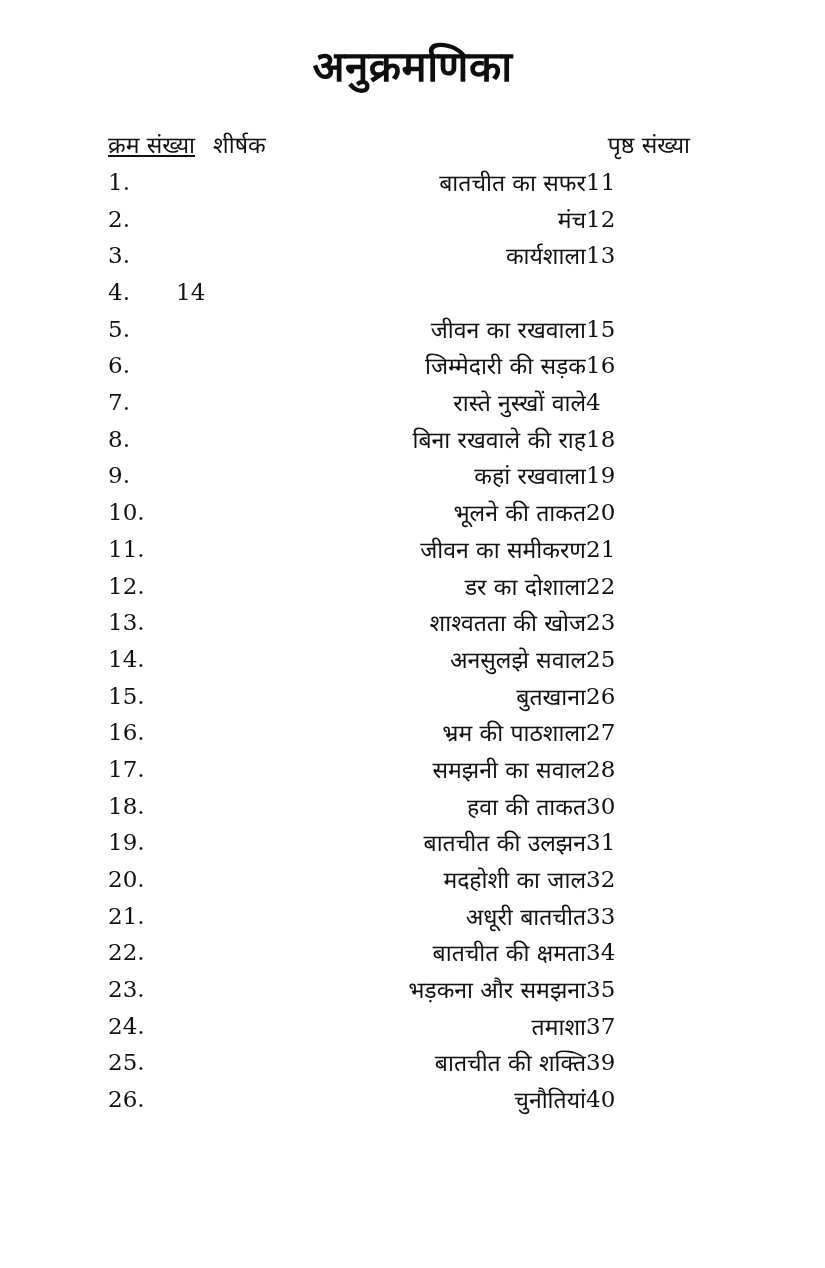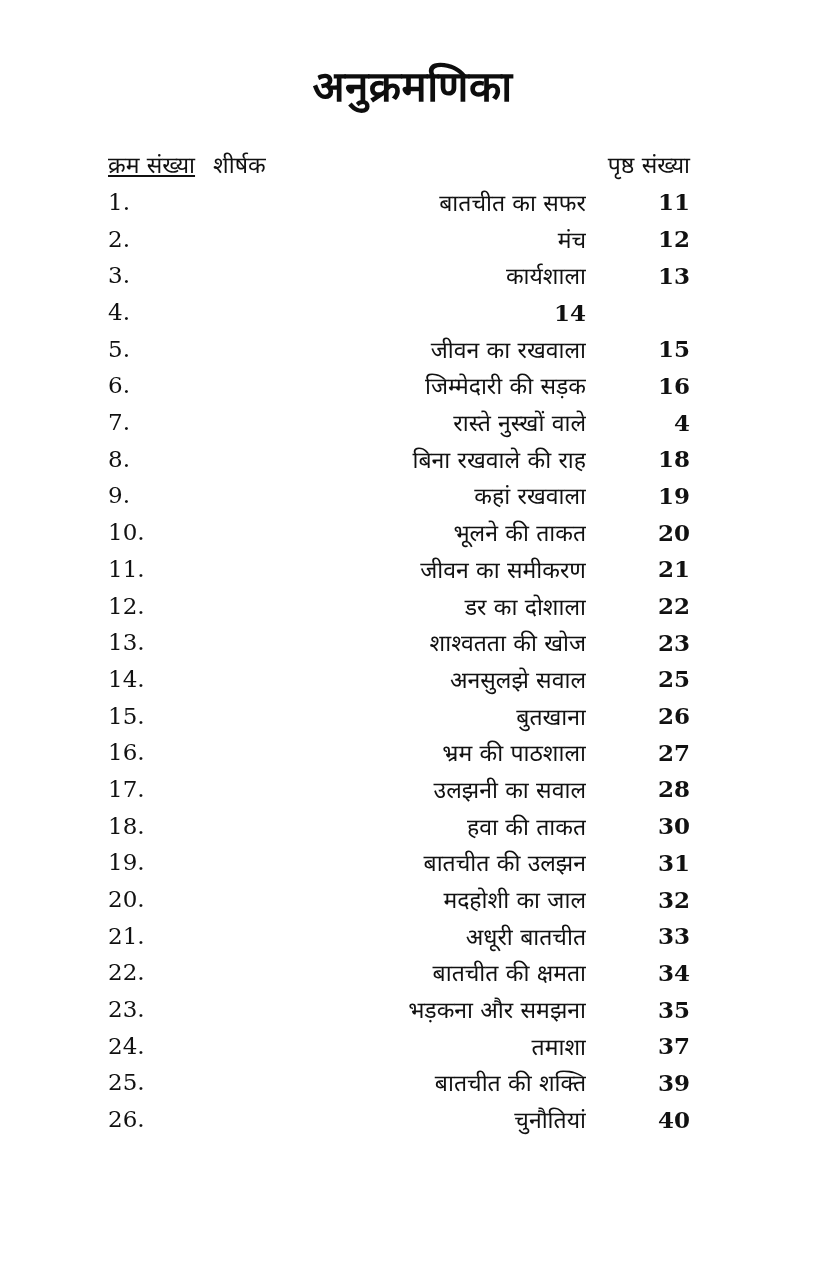--- a/index.html
+++ b/index.html
@@ -11,21 +11,21 @@
     width: 825px;
     height: 1268px;
     font-family: "DejaVu Serif", "Liberation Serif", serif;
     color: #111111;
     overflow: hidden;
   }
   .page {
     width: 825px;
     height: 1268px;
     box-sizing: border-box;
-    padding-top: 60px;
+    padding-top: 40px;
     background: #ffffff;
   }
   .book-title {
     text-align: center;
     font-size: 42px;
     line-height: 1.3;
     font-weight: 700;
     font-family: "DejaVu Sans", "Liberation Sans", sans-serif;
     color: #0d0d0d;
     letter-spacing: 0.5px;
@@ -60,22 +60,21 @@
   }
   .toc-row .c-no {
     text-align: left;
   }
   .toc-row .c-title {
     text-align: right;
     white-space: nowrap;
     overflow: hidden;
   }
   .toc-row .c-page {
-    text-align: right;
-    font-weight: bold;
+    text-align: left;
   }
 </style>
 </head>
 <body>
 
 <div class="page">
 
   <div class="book-title">अनुक्रमणिका</div>
 
   <div class="toc">
@@ -162,21 +161,21 @@
         <span class="c-title">बुतखाना</span>
         <span class="c-page">26</span>
       </div>
         <div class="toc-row">
         <span class="c-no">16.</span>
         <span class="c-title">भ्रम की पाठशाला</span>
         <span class="c-page">27</span>
       </div>
         <div class="toc-row">
         <span class="c-no">17.</span>
-        <span class="c-title">उलझनी का सवाल</span>
+        <span class="c-title">समझनी का सवाल</span>
         <span class="c-page">28</span>
       </div>
         <div class="toc-row">
         <span class="c-no">18.</span>
         <span class="c-title">हवा की ताकत</span>
         <span class="c-page">30</span>
       </div>
         <div class="toc-row">
         <span class="c-no">19.</span>
         <span class="c-title">बातचीत की उलझन</span>

